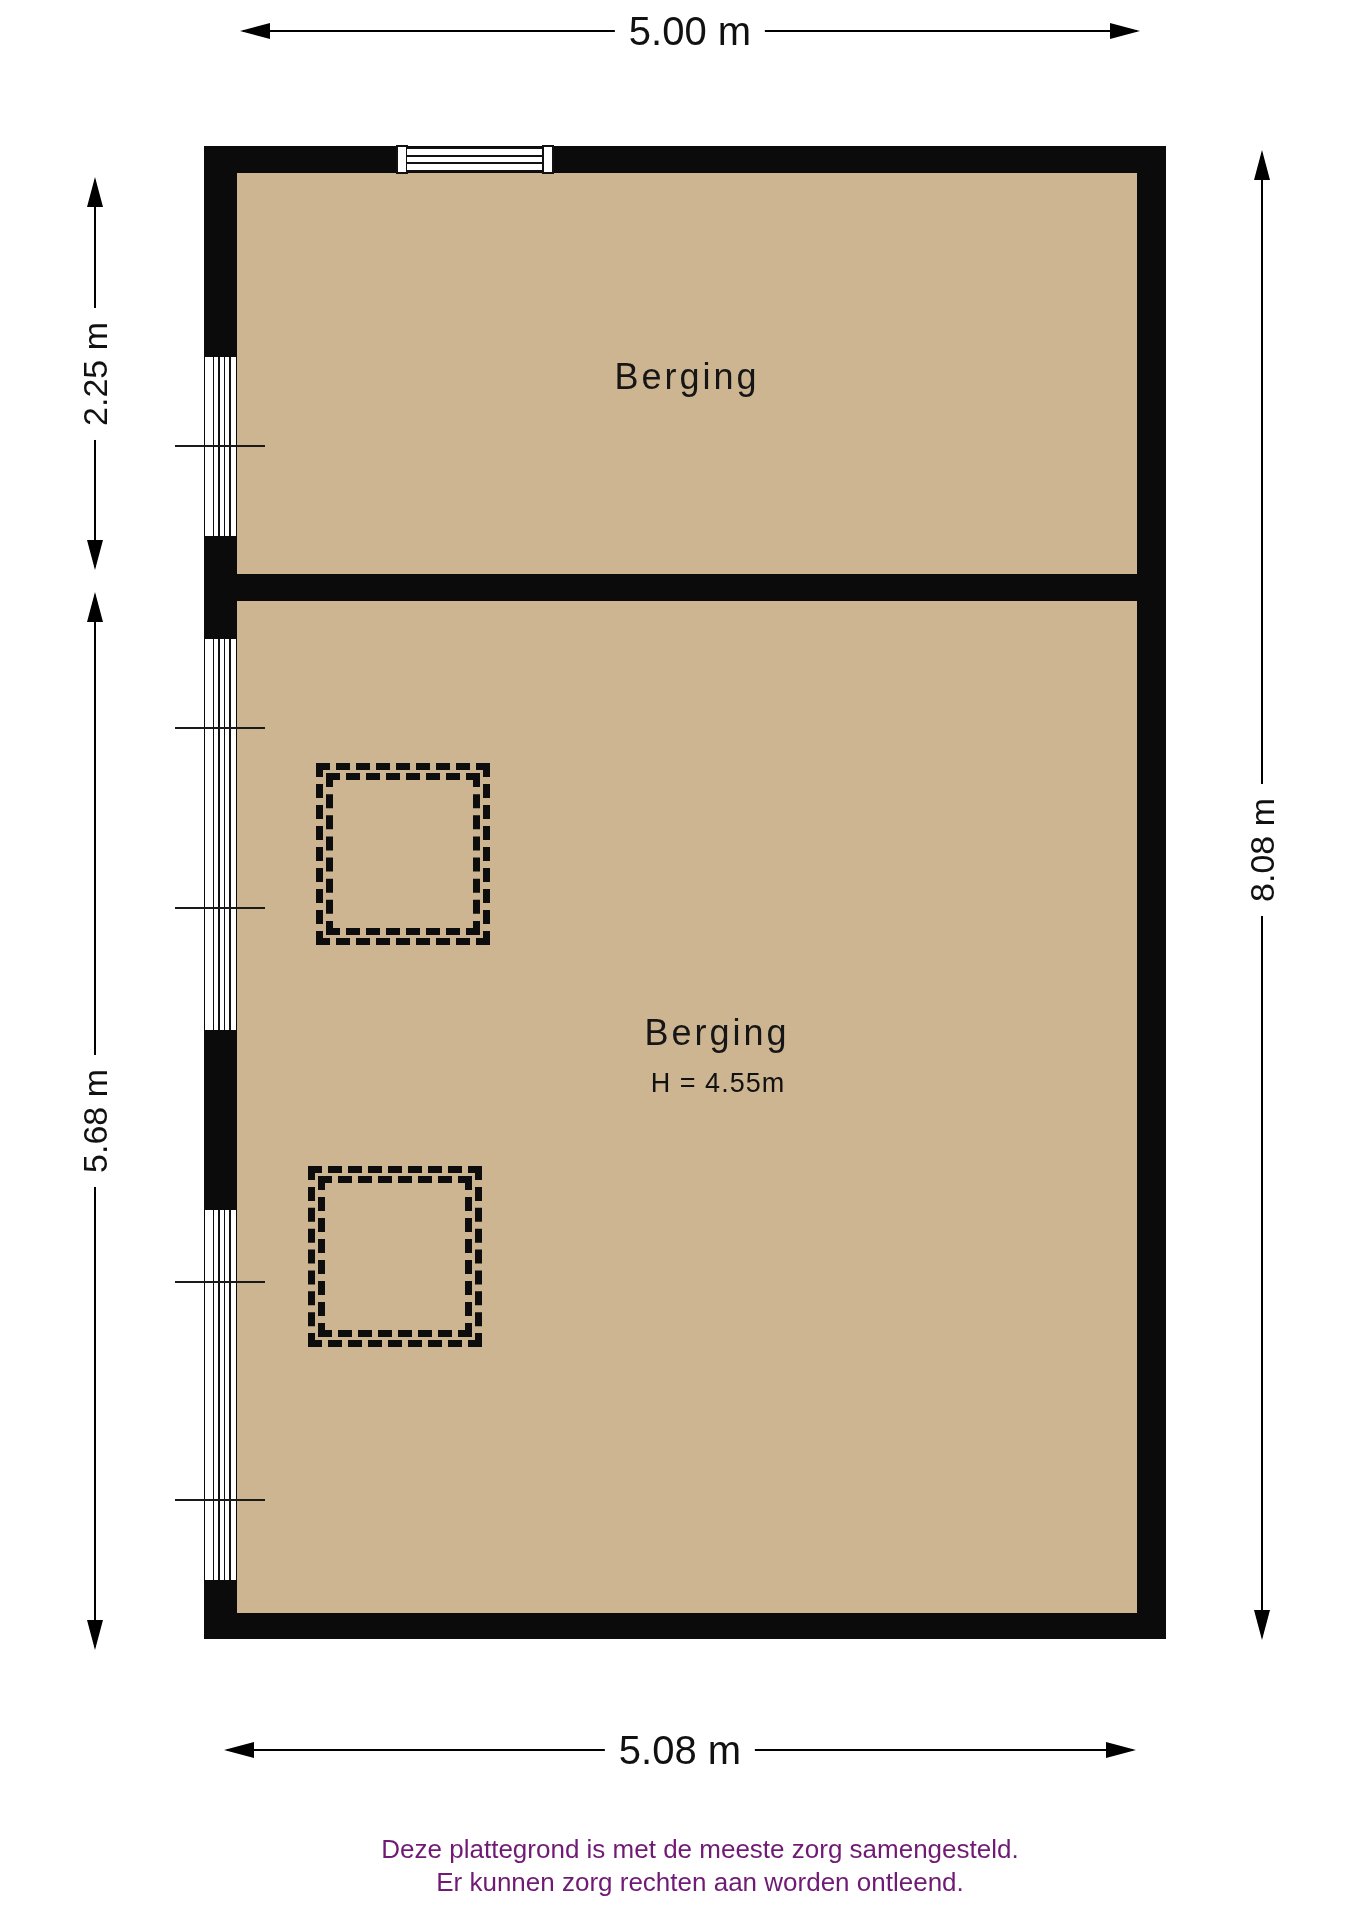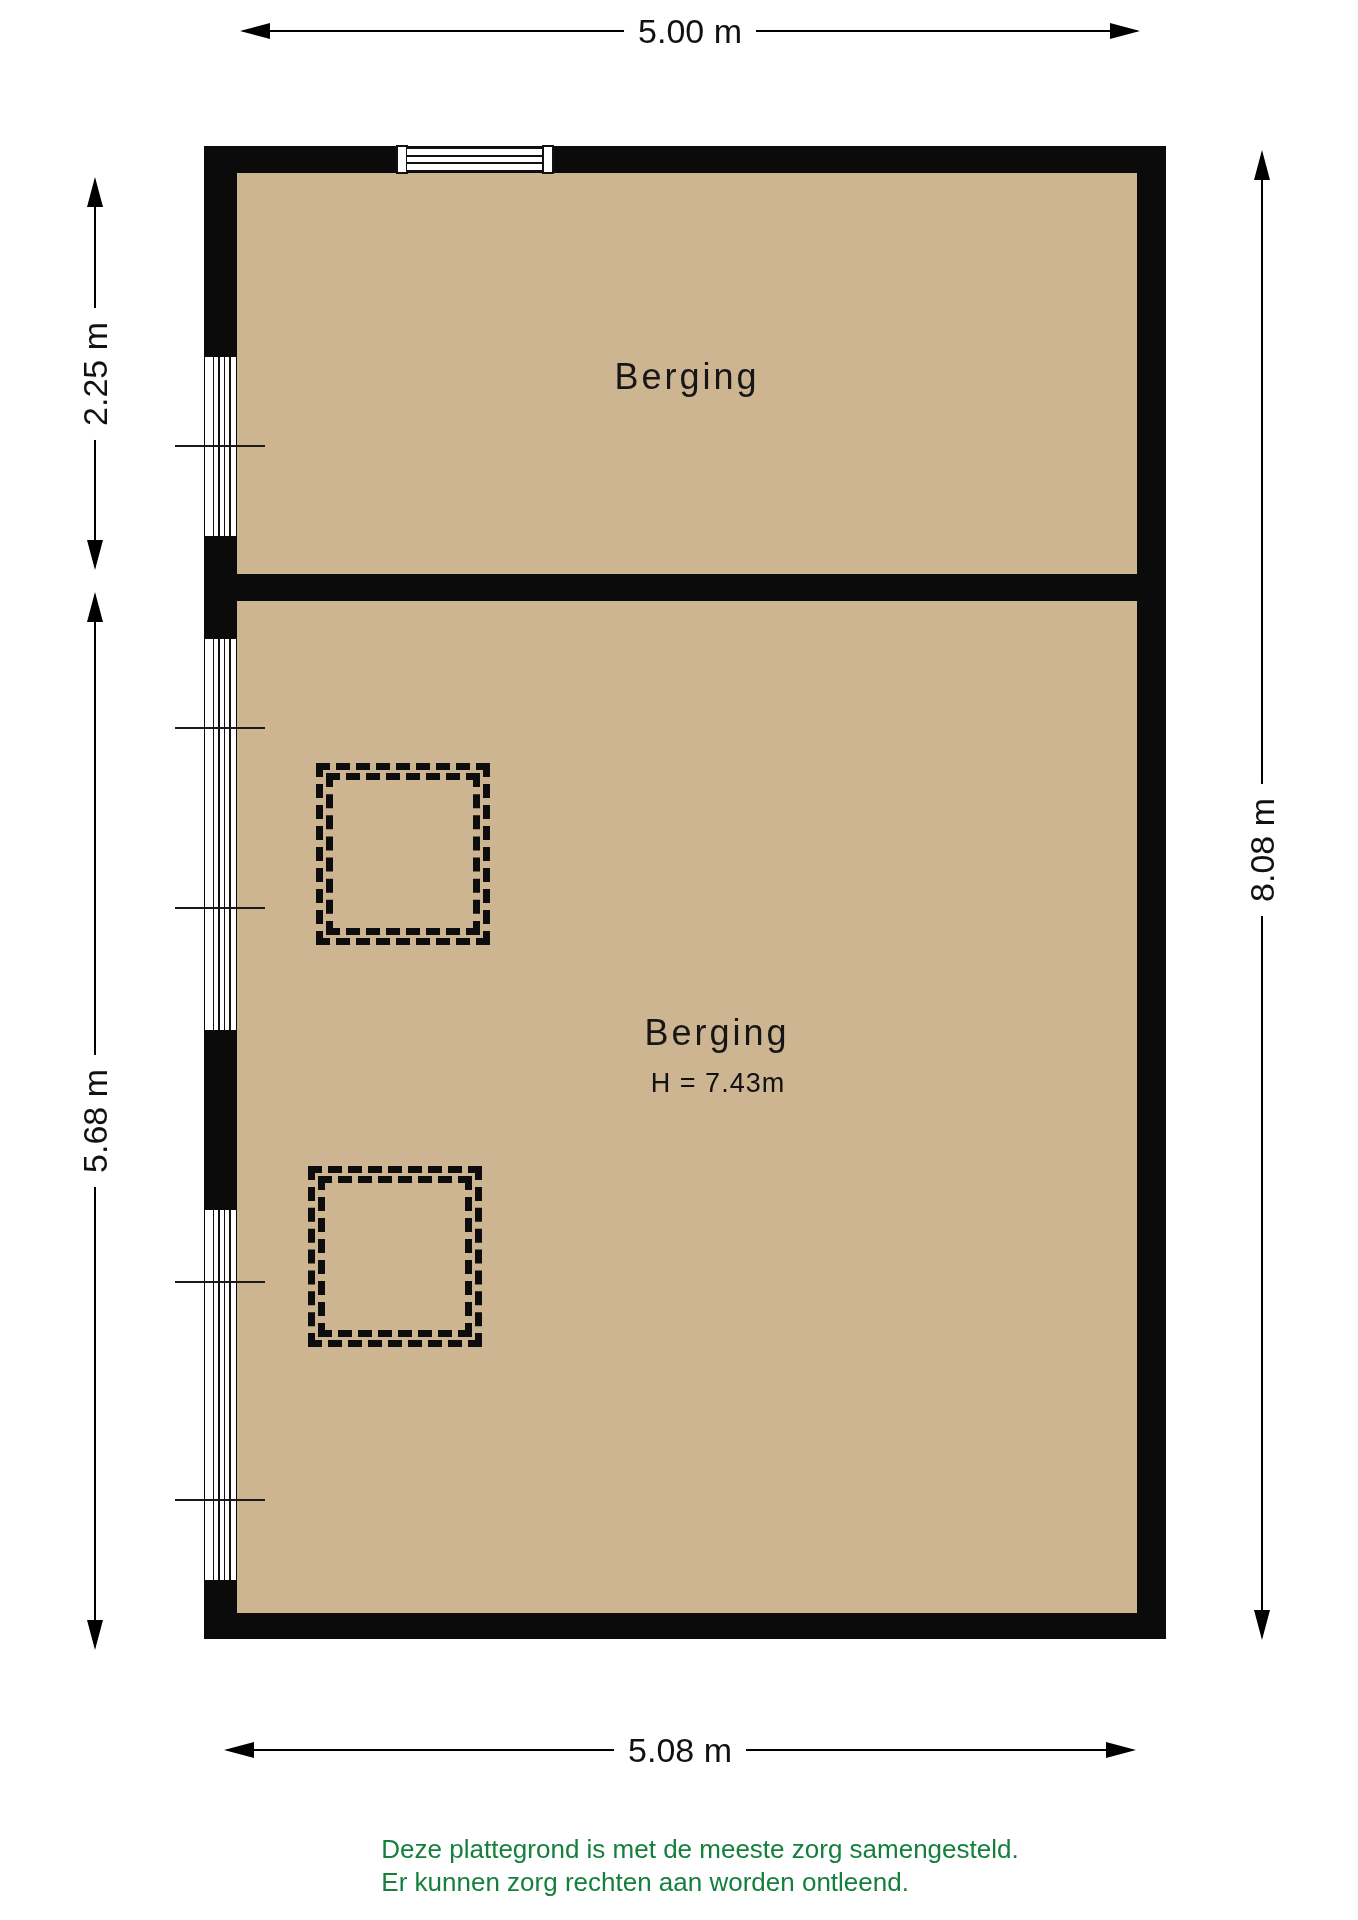--- a/index.html
+++ b/index.html
@@ -40,39 +40,39 @@
   
   .dim { position:absolute; }
   .hline { position:absolute; left:3px; right:3px; top:50%; height:2px; margin-top:-1px; background:#000; }
   .vline { position:absolute; top:3px; bottom:3px; left:50%; width:2px; margin-left:-1px; background:#000; }
   .ah { position:absolute; width:0; height:0; border-style:solid; }
   .ah-l { left:0; top:50%; transform:translateY(-50%); border-width:8px 30px 8px 0; border-color:transparent #000 transparent transparent; }
   .ah-r { right:0; top:50%; transform:translateY(-50%); border-width:8px 0 8px 30px; border-color:transparent transparent transparent #000; }
   .ah-u { top:0; left:50%; transform:translateX(-50%); border-width:0 8px 30px 8px; border-color:transparent transparent #000 transparent; }
   .ah-d { bottom:0; left:50%; transform:translateX(-50%); border-width:30px 8px 0 8px; border-color:#000 transparent transparent transparent; }
   .dim-label { position:absolute; left:50%; top:50%; transform:translate(-50%,-50%);
-    background:#fff; padding:0 14px; font-size:34px; white-space:nowrap; }
+    background:#fff; padding:0 14px; font-size:40px; white-space:nowrap; }
   .dim-label-v { position:absolute; left:50%; top:50%; transform:translate(-50%,-50%) rotate(-90deg);
     background:#fff; padding:0 14px; font-size:34px; white-space:nowrap; }
   .dim-top        { left:240px;  top:16px;   width:900px;  height:30px; }
   .dim-bottom     { left:224px;  top:1735px; width:912px;  height:30px; }
   .dim-left-up    { left:80px;   top:177px;  width:30px;  height:393px; }
   .dim-left-low   { left:80px;   top:592px;  width:30px;  height:1058px; }
   .dim-right      { left:1247px; top:150px;  width:30px;  height:1490px; }
   .dim-right .dim-label-v { top:47%; }
 
   
   .room-label { position:absolute; transform:translate(-50%,-50%); font-size:36px;
     letter-spacing:3px; color:#161616; white-space:nowrap; }
   .rl-upper { left:687px; top:377px; }
   .rl-lower { left:717px; top:1033px; }
   .height-label { position:absolute; left:718px; top:1083px; transform:translate(-50%,-50%);
     font-size:27px; letter-spacing:1px; white-space:nowrap; }
   .disclaimer { position:absolute; left:700px; top:1833px; transform:translateX(-50%);
-    font-size:26px; line-height:33px; color:#15803d; white-space:nowrap; }
+    text-align:center; font-size:26px; line-height:33px; color:#701a75; white-space:nowrap; }
 </style>
 </head>
 <body>
 
 <div class="canvas">
 
   <div class="abs shell"></div>
 
   <div class="abs floor floor-upper"></div>
   <div class="abs floor floor-lower"></div>
@@ -134,20 +134,20 @@
 
   <div class="dim dim-right">
     <div class="vline"></div>
     <div class="ah ah-u"></div>
     <div class="ah ah-d"></div>
     <div class="dim-label-v">8.08 m</div>
   </div>
 
   <div class="room-label rl-upper">Berging</div>
   <div class="room-label rl-lower">Berging</div>
-  <div class="height-label">H = 7.43m</div>
+  <div class="height-label">H = 4.55m</div>
 
   <div class="disclaimer">
     <div>Deze plattegrond is met de meeste zorg samengesteld.</div>
     <div>Er kunnen zorg rechten aan worden ontleend.</div>
   </div>
 
 </div>
 
 </body></html>

